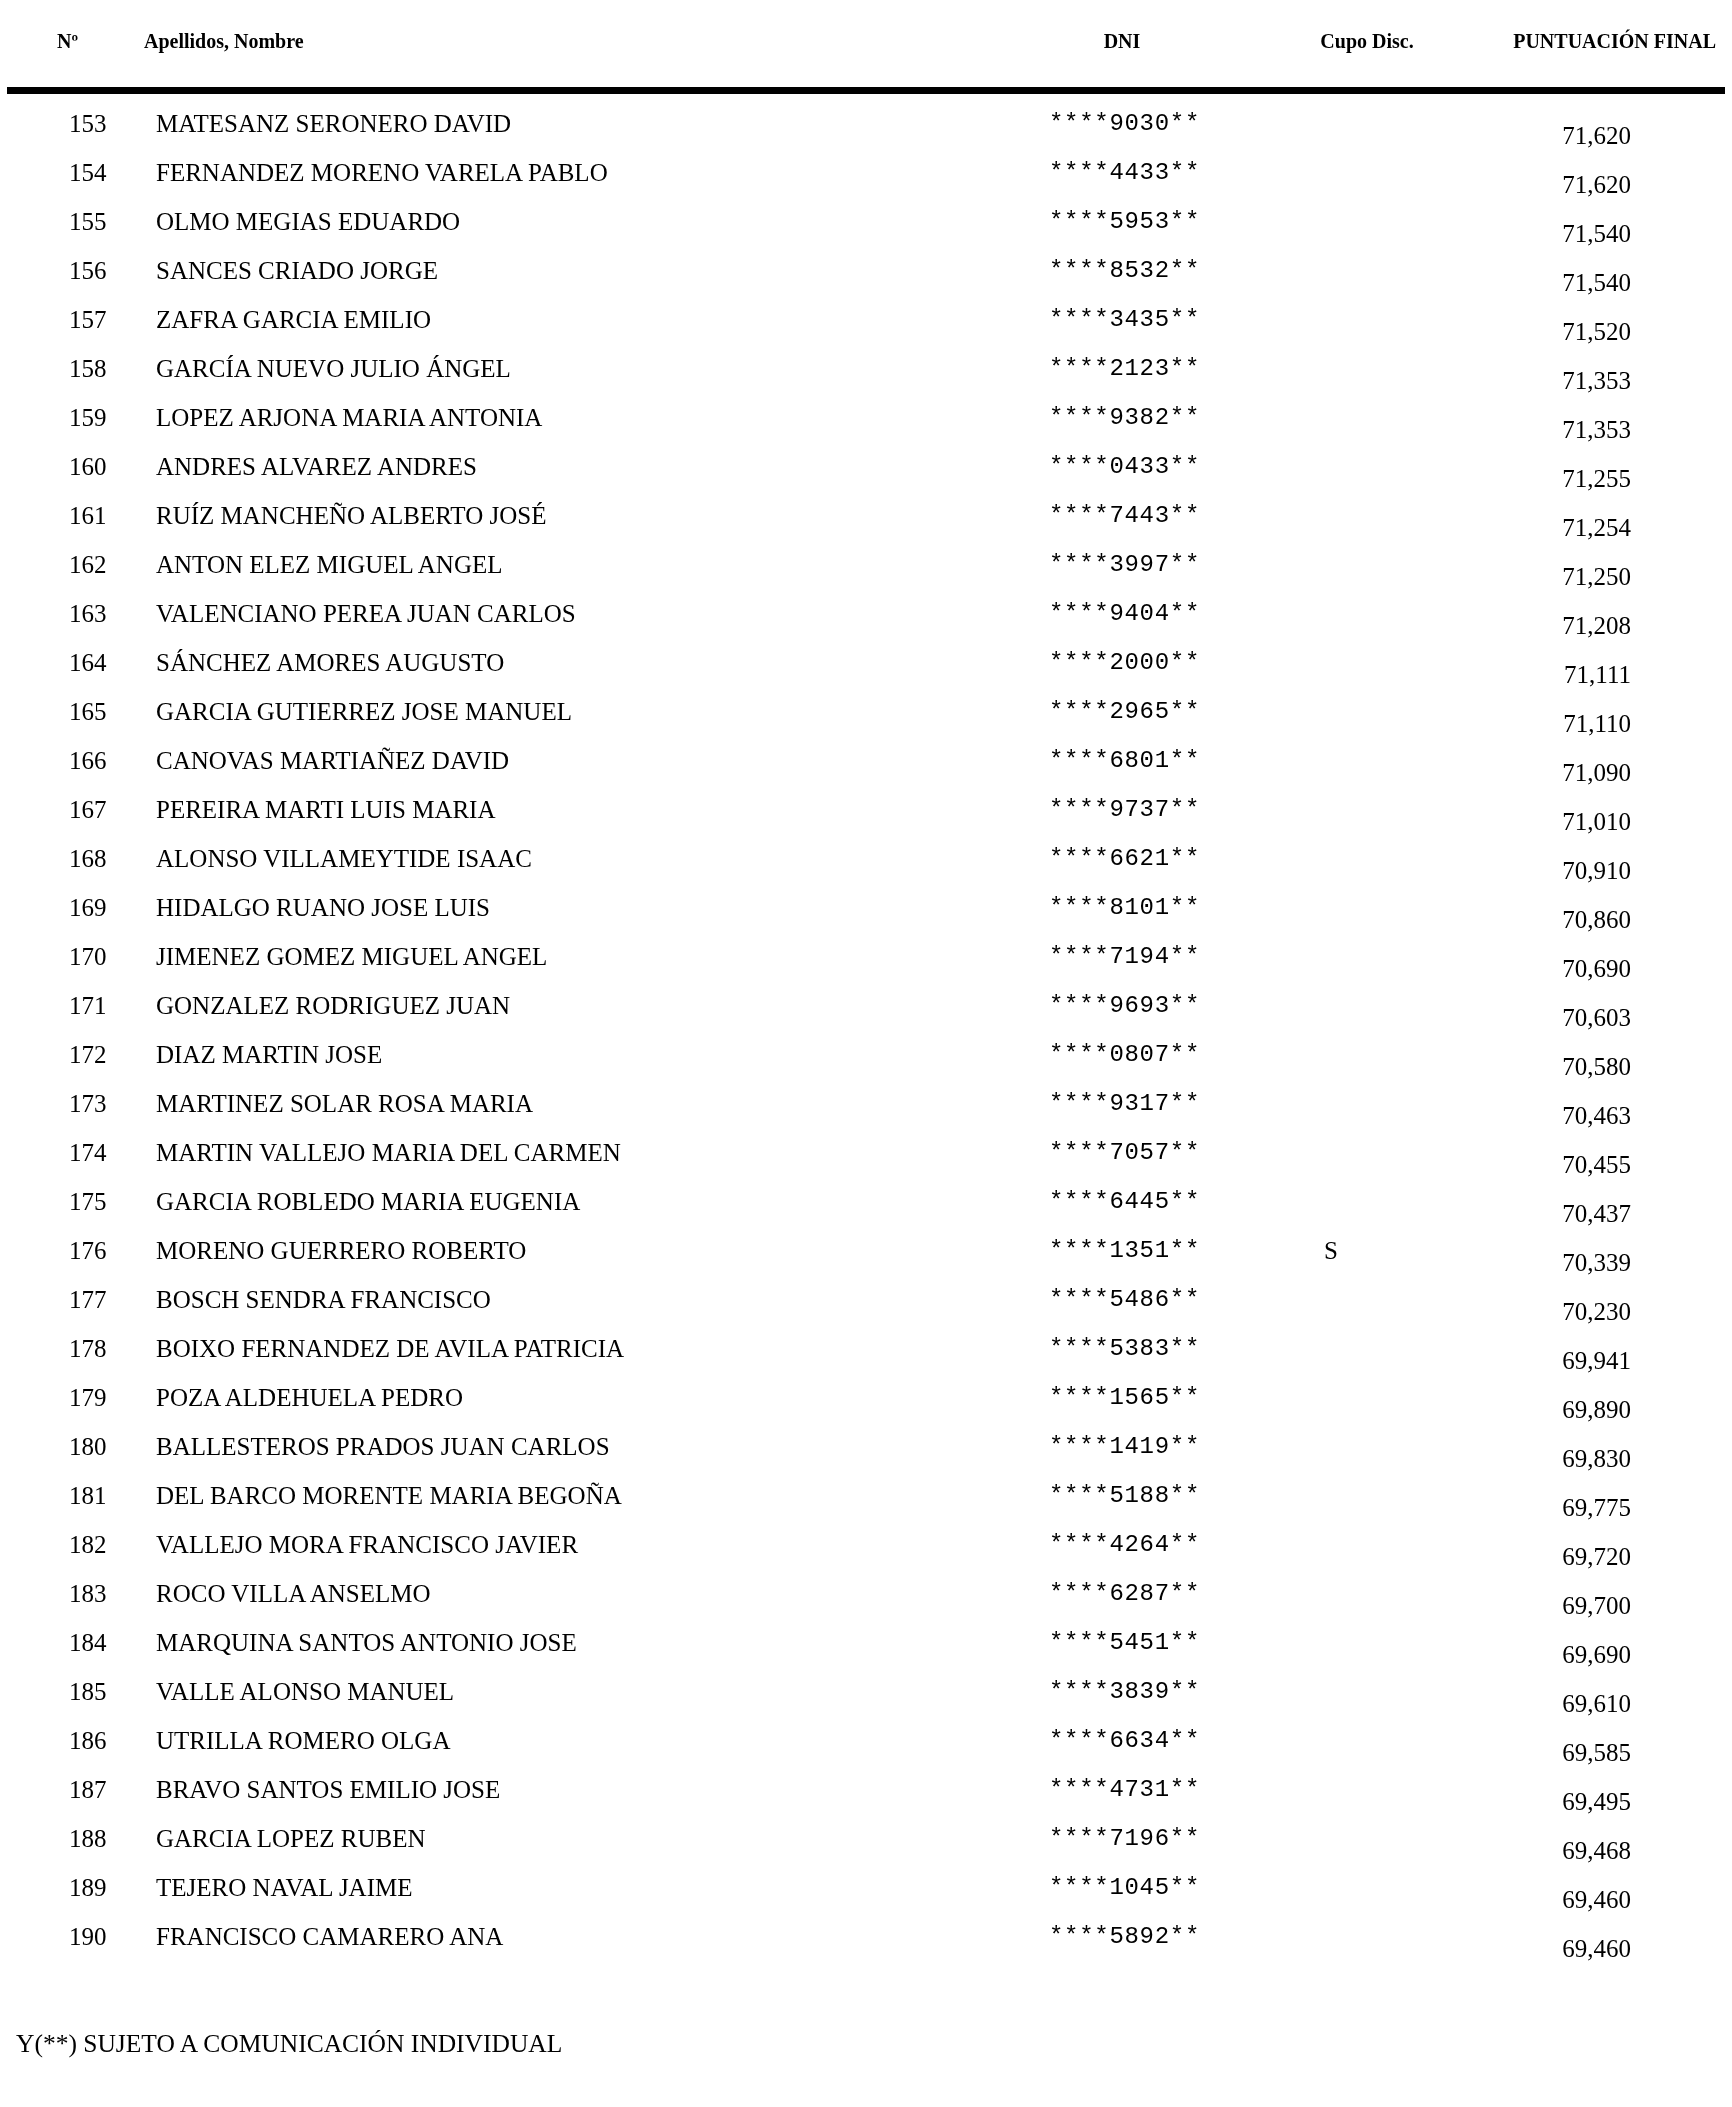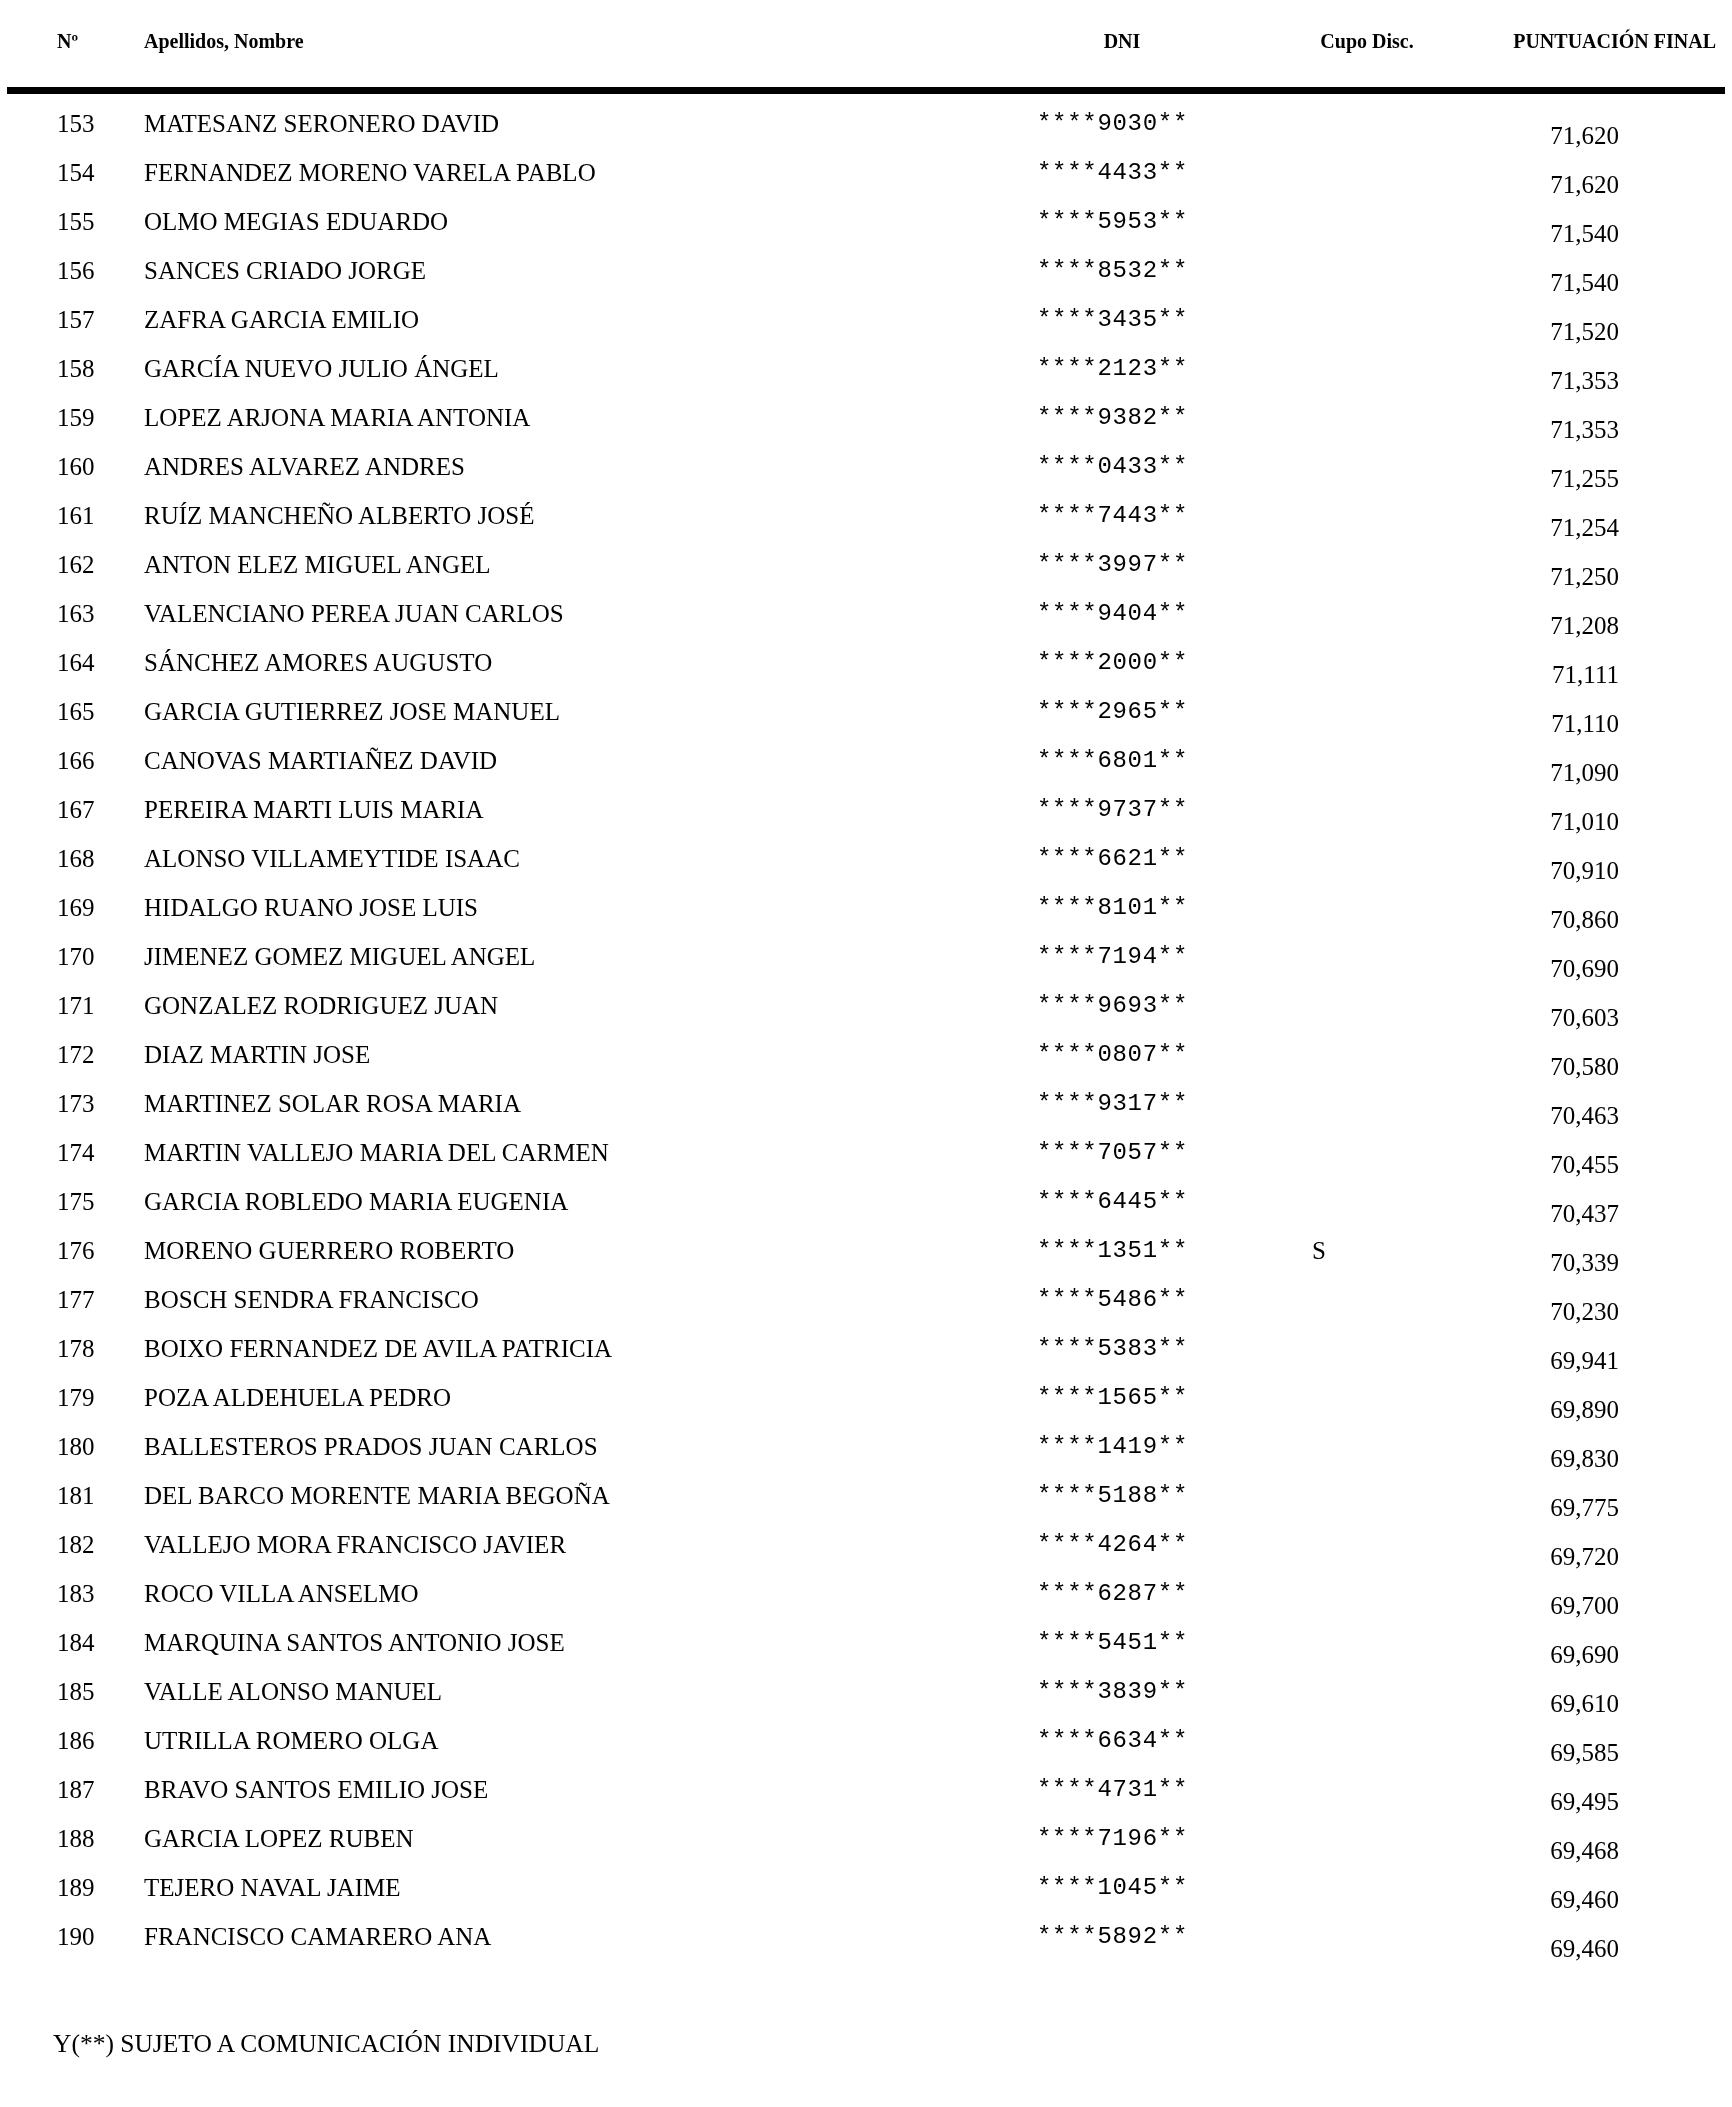--- a/index.html
+++ b/index.html
@@ -36,21 +36,21 @@
     left: 7.3px;
     top: 87px;
     width: 1718px;
     height: 6.6px;
     background: #000000;
   }
 
   
   .tbody {
     position: absolute;
-    left: 0;
+    left: 12px;
     top: 99px;
     width: 1720px;
   }
   .row {
     display: grid;
     grid-template-columns: 87px 893px 178px 208px 196px;
     padding-left: 57px;
     height: 49px;
     align-items: center;
   }
@@ -68,21 +68,20 @@
   .c-score { text-align: right; margin-top: 24px; }
 
   
   .footer {
     position: absolute;
     left: 16px;
     top: 2031px;
     font-size: 25.5px;
     line-height: 1;
     white-space: nowrap;
-    margin-left: 37px;
   }
 </style>
 </head>
 <body>
 
 <div class="page">
 
   <div class="thead">
     <span class="h-num">Nº</span>
     <span class="h-name">Apellidos, Nombre</span>

